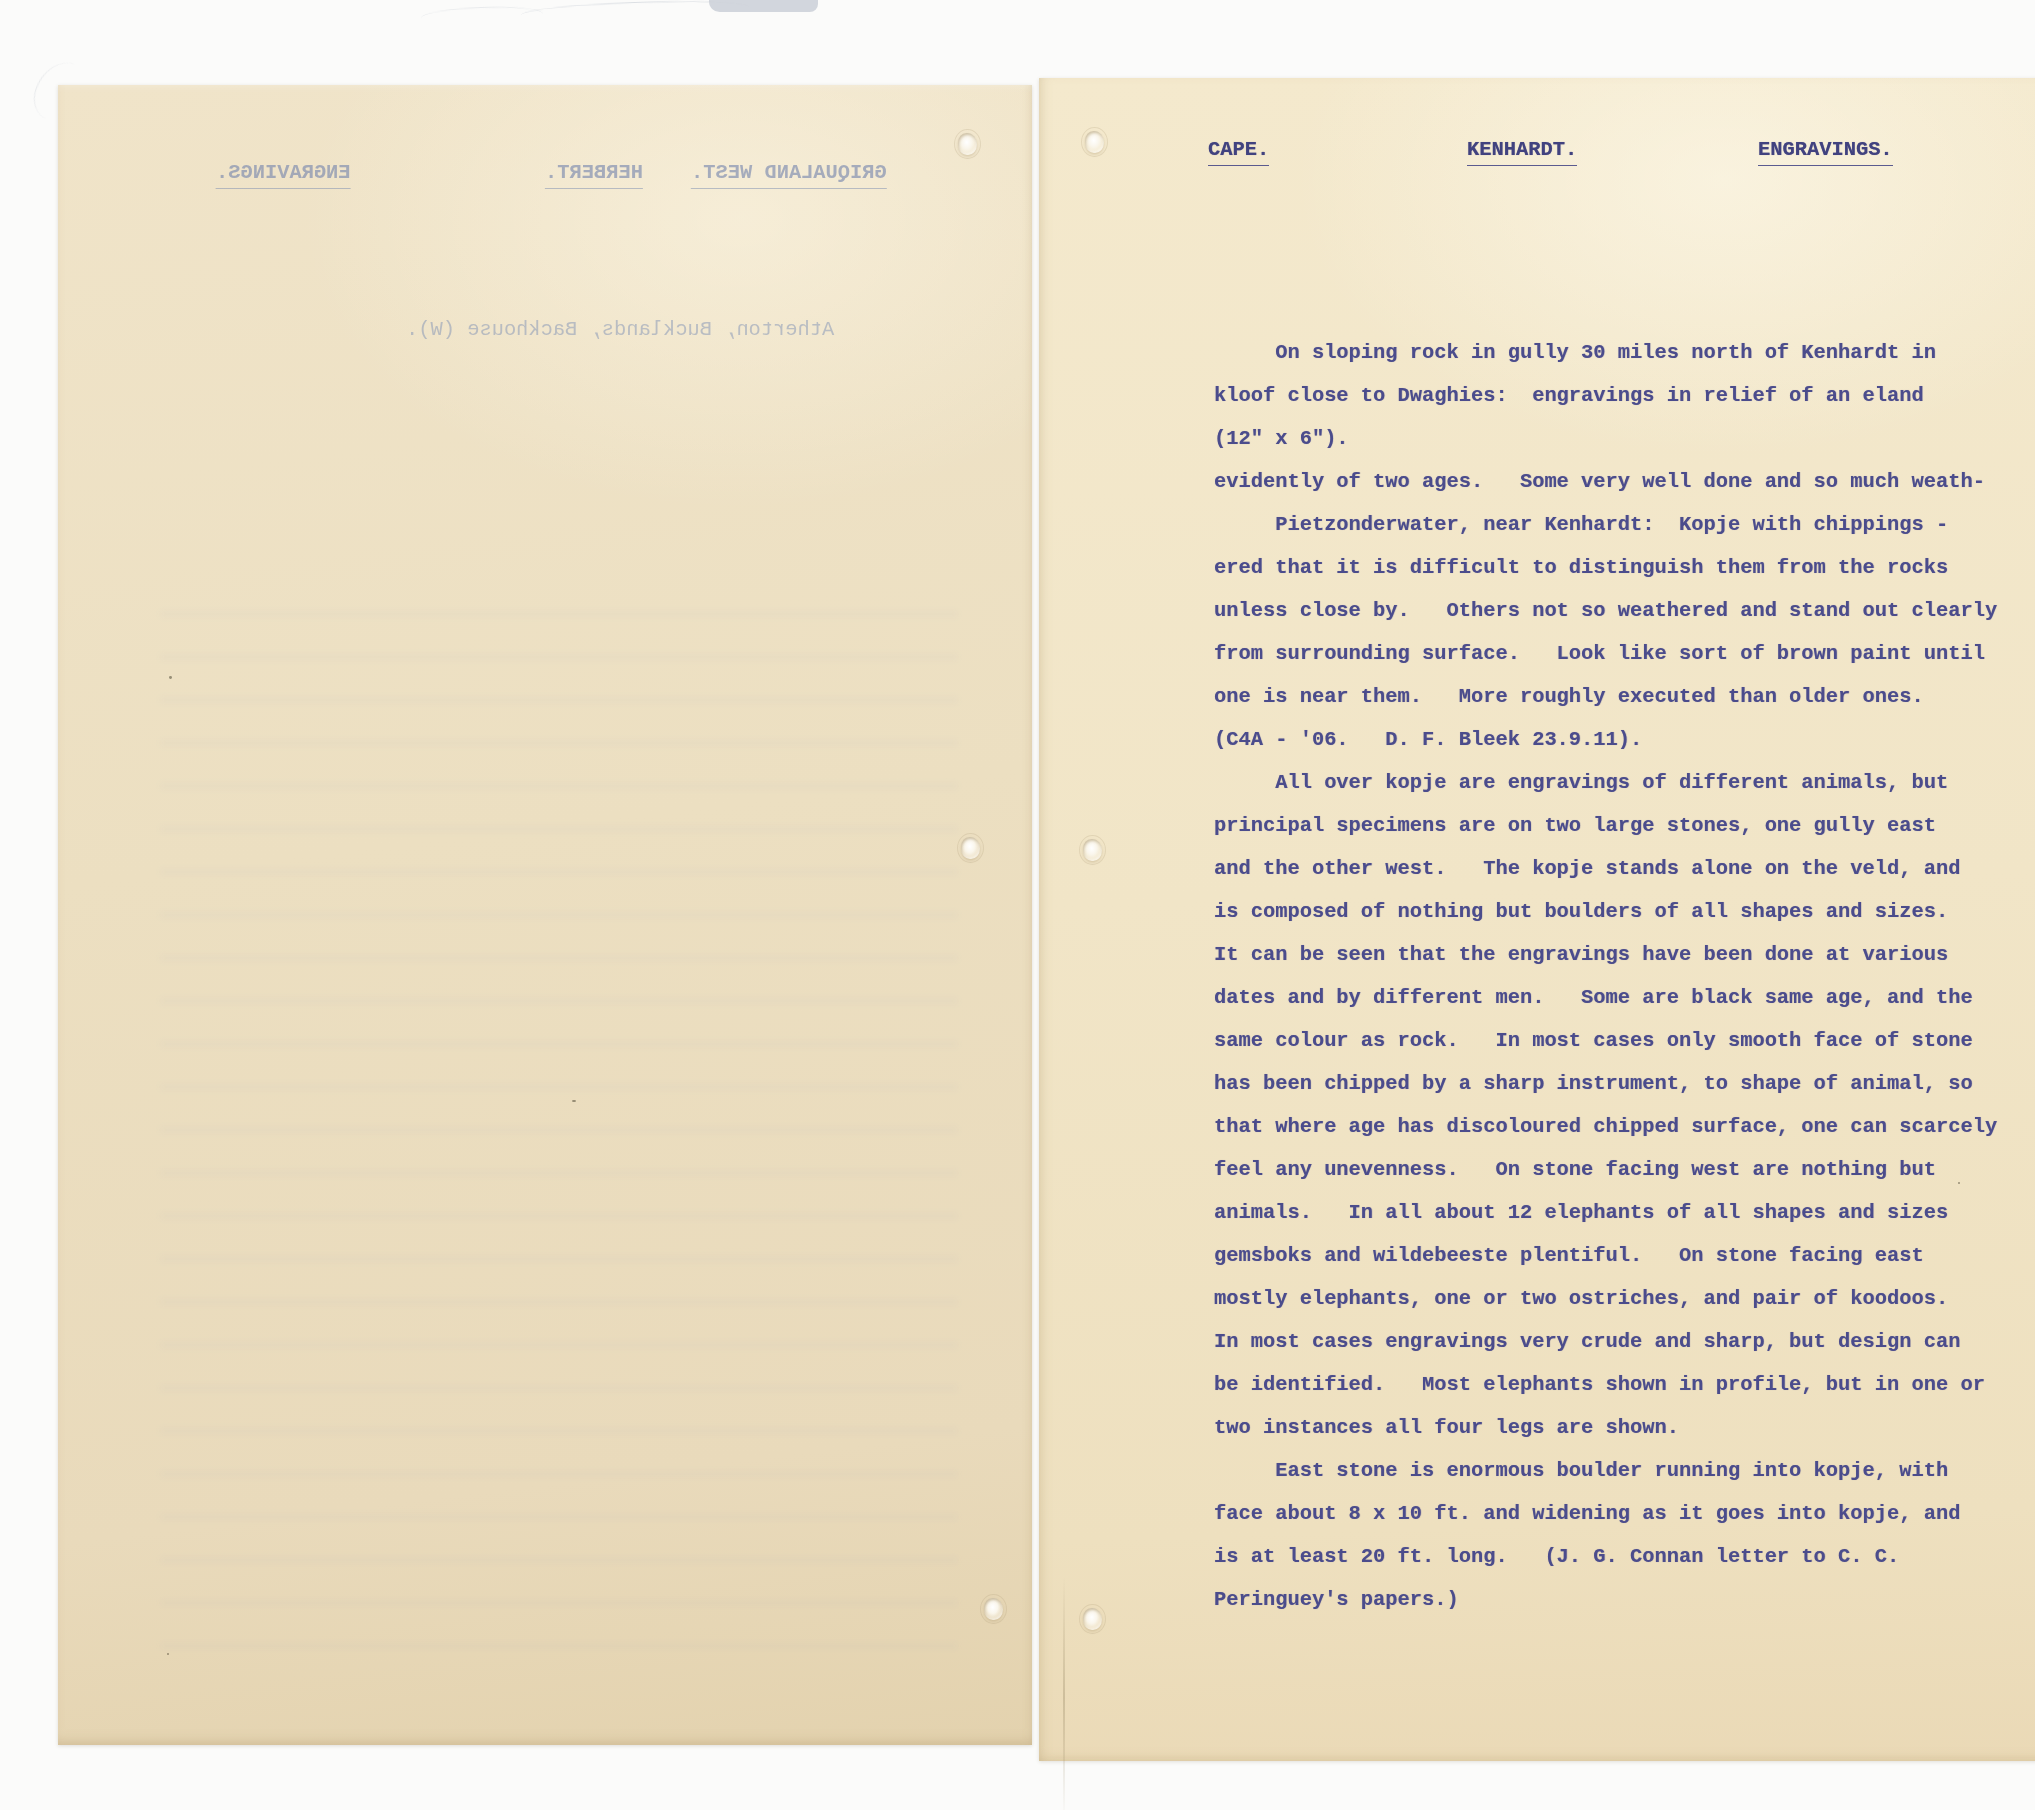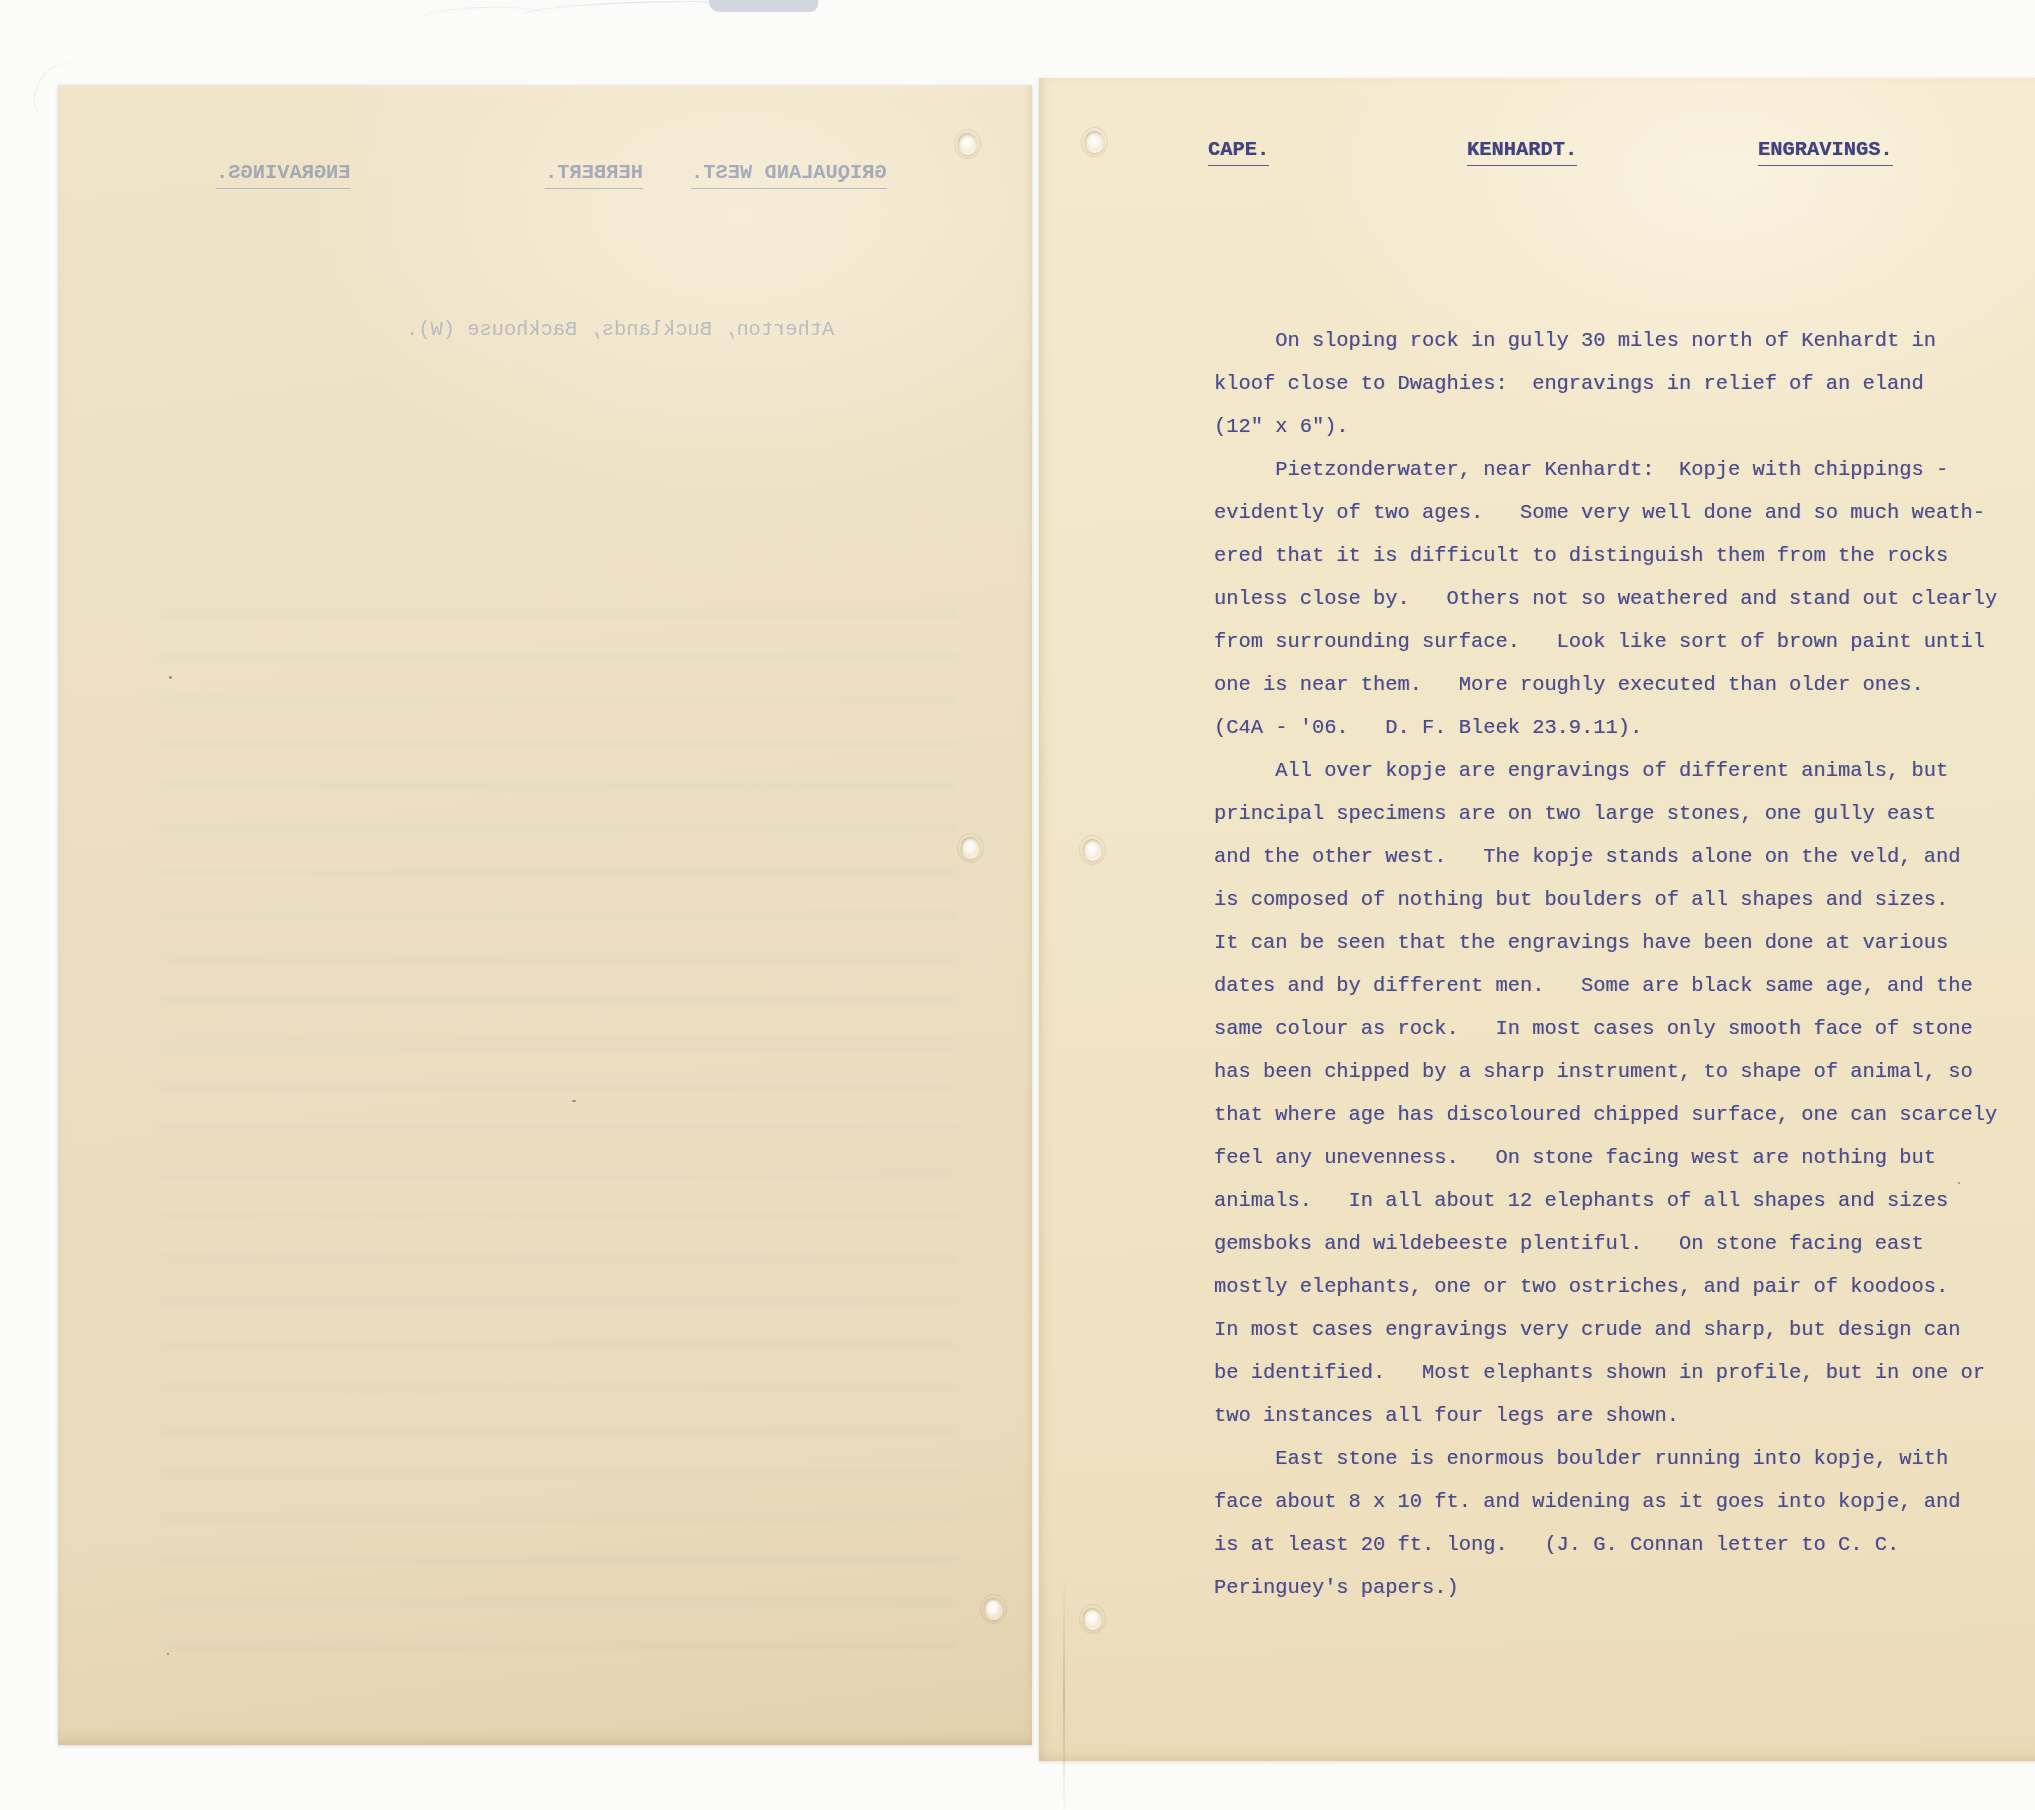--- a/index.html
+++ b/index.html
@@ -41,21 +41,21 @@
     padding-bottom:3.7px;
     font-weight:bold;
     font-size:20.4px;line-height:23px;
     letter-spacing:0px;
     color:#41427f;
     text-shadow:0 0 0.8px rgba(60,62,128,.45),0.4px 0 0 rgba(60,62,128,.3);
     white-space:pre;
   }
   .hdr{position:absolute;top:60px;}
   .body-block{
-    position:absolute;left:175px;top:241px;width:808px;
+    position:absolute;left:175px;top:253px;width:808px;font-weight:bold;
   }
   .ts-line{
     font-size:20.4px;line-height:43px;height:43px;
     white-space:pre;
   }
   
   .ghost{
     position:absolute;
     color:rgba(116,133,172,.62);
     filter:blur(0.7px);
@@ -158,22 +158,22 @@
     </div>
     <div class="hdr" style="left:719px;">
       <span class="u">ENGRAVINGS.</span>
     </div>
   </div>
 
   <div class="body-block ink">
     <div class="ts-line">     On sloping rock in gully 30 miles north of Kenhardt in</div>
     <div class="ts-line">kloof close to Dwaghies:  engravings in relief of an eland</div>
     <div class="ts-line">(12" x 6").</div>
+    <div class="ts-line">evidently of two ages.   Some very well done and so much weath-</div>
     <div class="ts-line">     Pietzonderwater, near Kenhardt:  Kopje with chippings -</div>
-    <div class="ts-line">evidently of two ages.   Some very well done and so much weath-</div>
     <div class="ts-line">ered that it is difficult to distinguish them from the rocks</div>
     <div class="ts-line">unless close by.   Others not so weathered and stand out clearly</div>
     <div class="ts-line">from surrounding surface.   Look like sort of brown paint until</div>
     <div class="ts-line">one is near them.   More roughly executed than older ones.</div>
     <div class="ts-line">(C4A - '06.   D. F. Bleek 23.9.11).</div>
     <div class="ts-line">     All over kopje are engravings of different animals, but</div>
     <div class="ts-line">principal specimens are on two large stones, one gully east</div>
     <div class="ts-line">and the other west.   The kopje stands alone on the veld, and</div>
     <div class="ts-line">is composed of nothing but boulders of all shapes and sizes.</div>
     <div class="ts-line">It can be seen that the engravings have been done at various</div>

